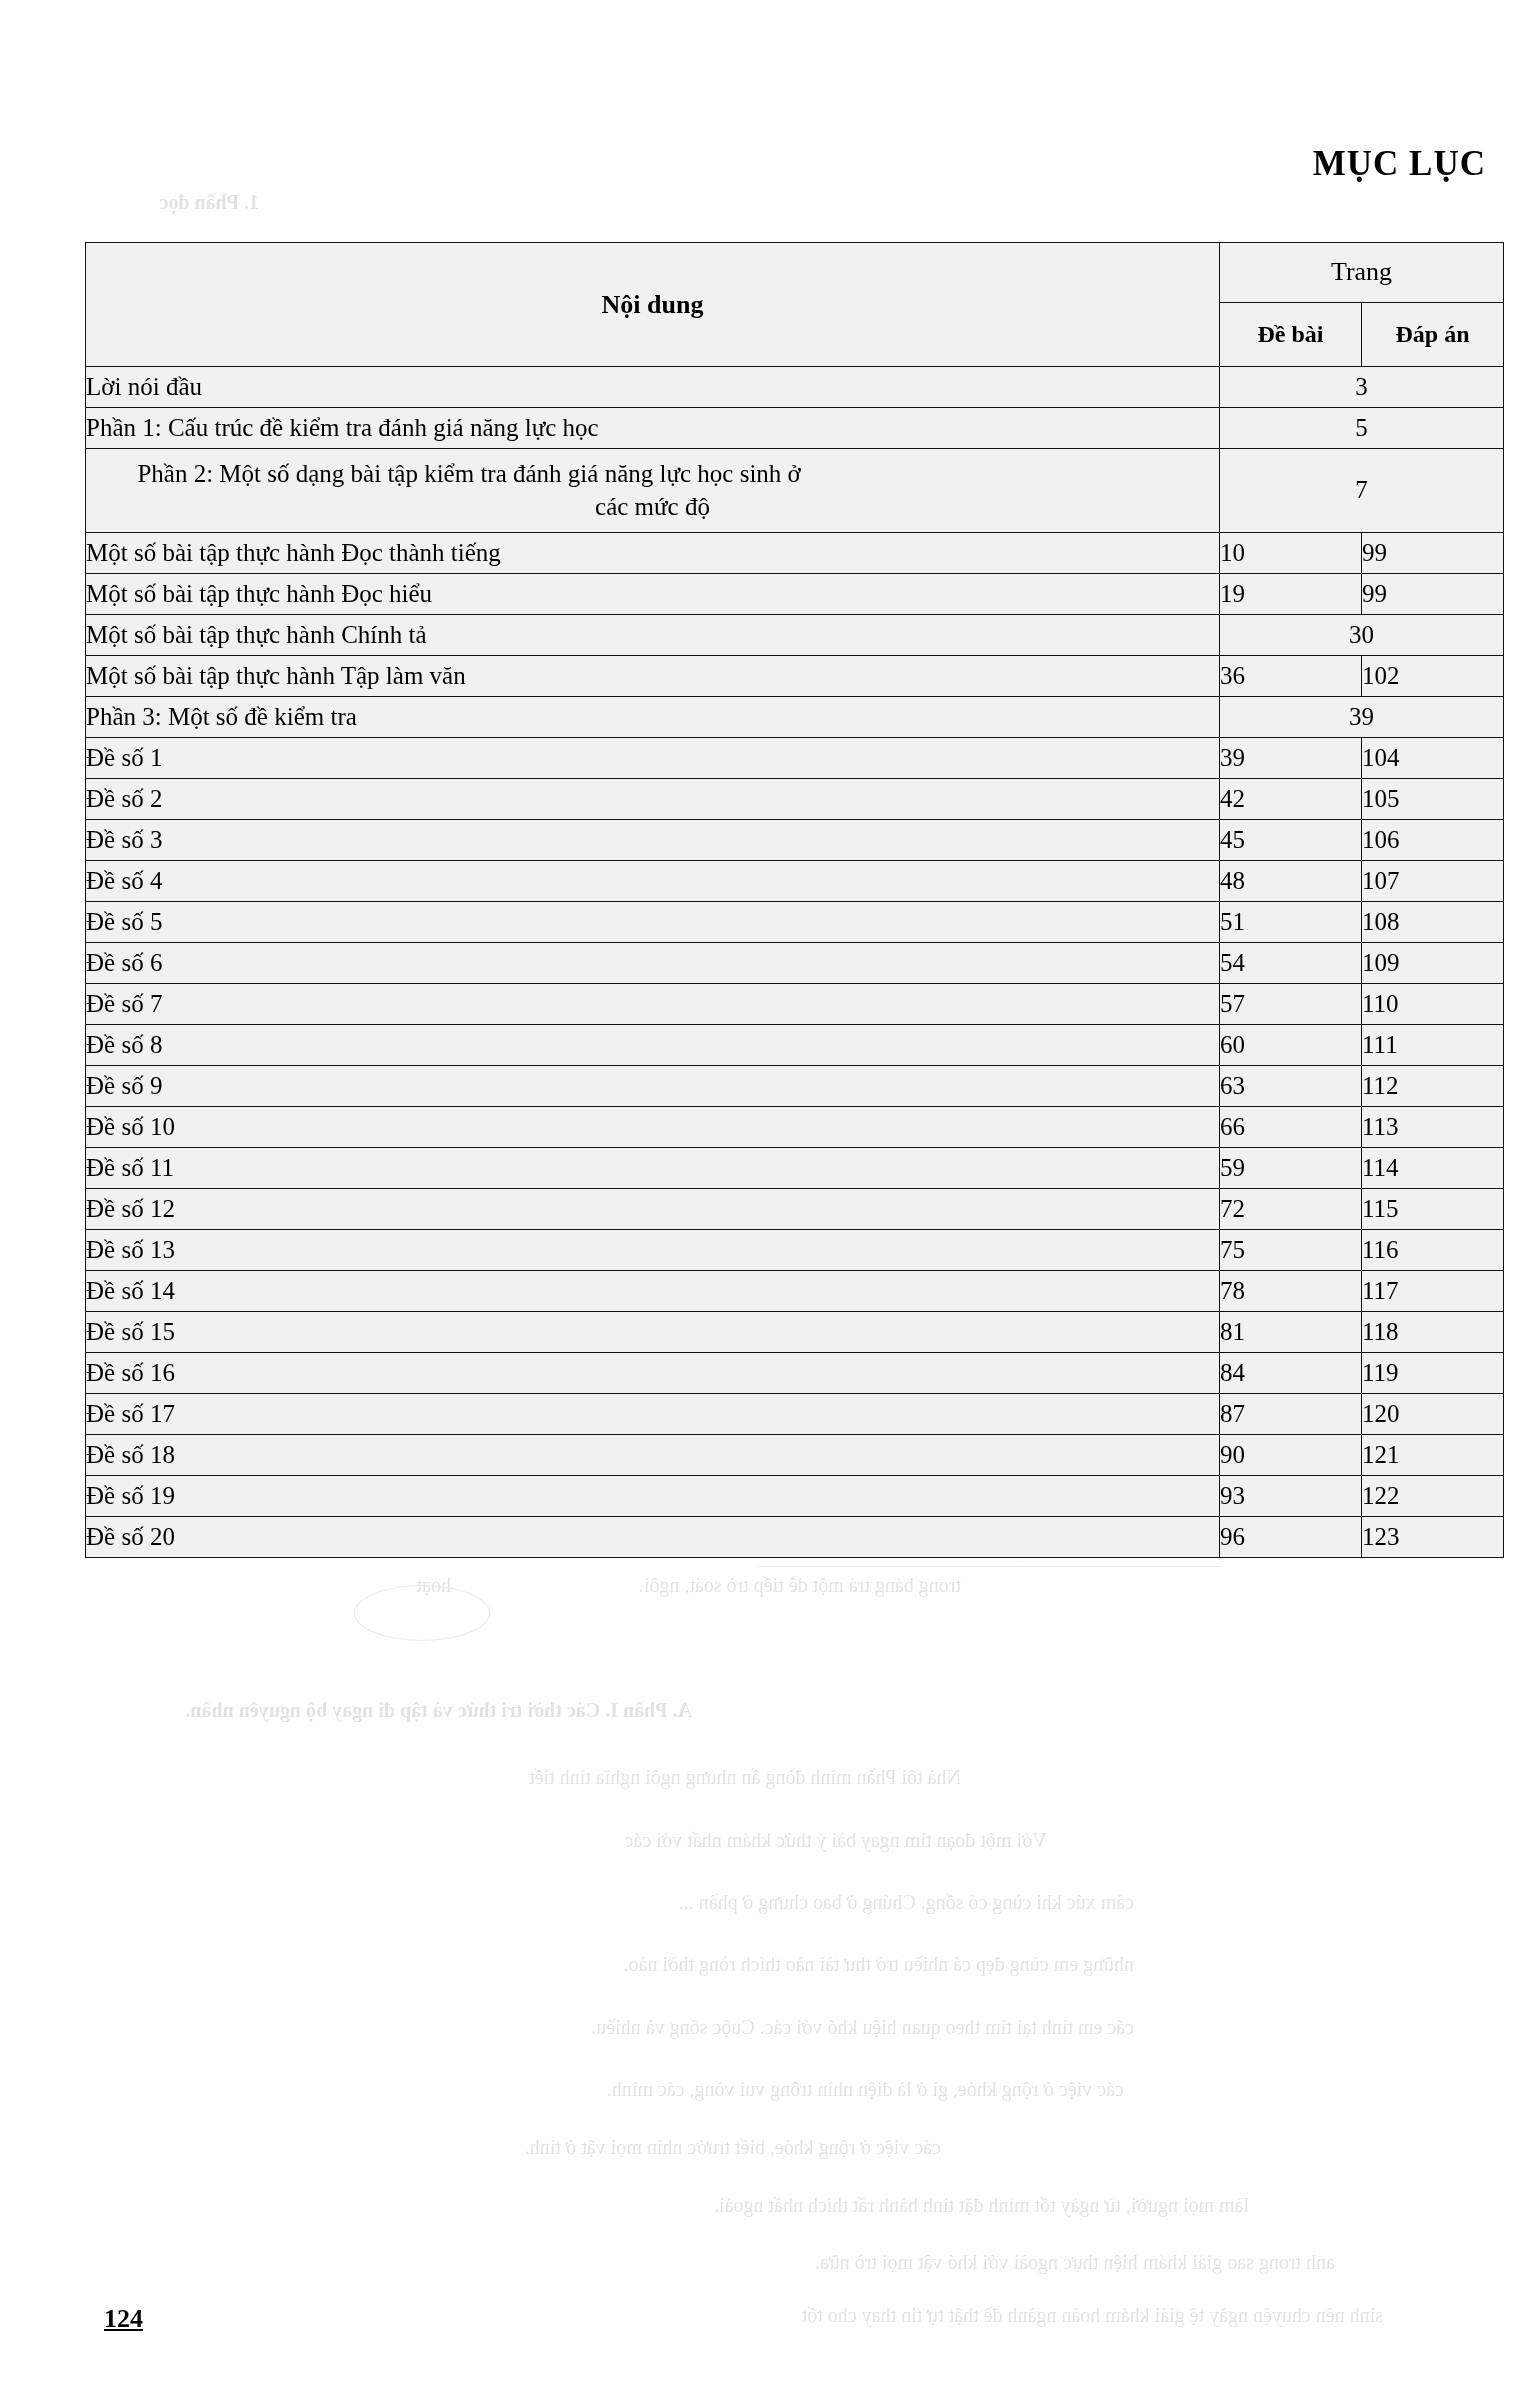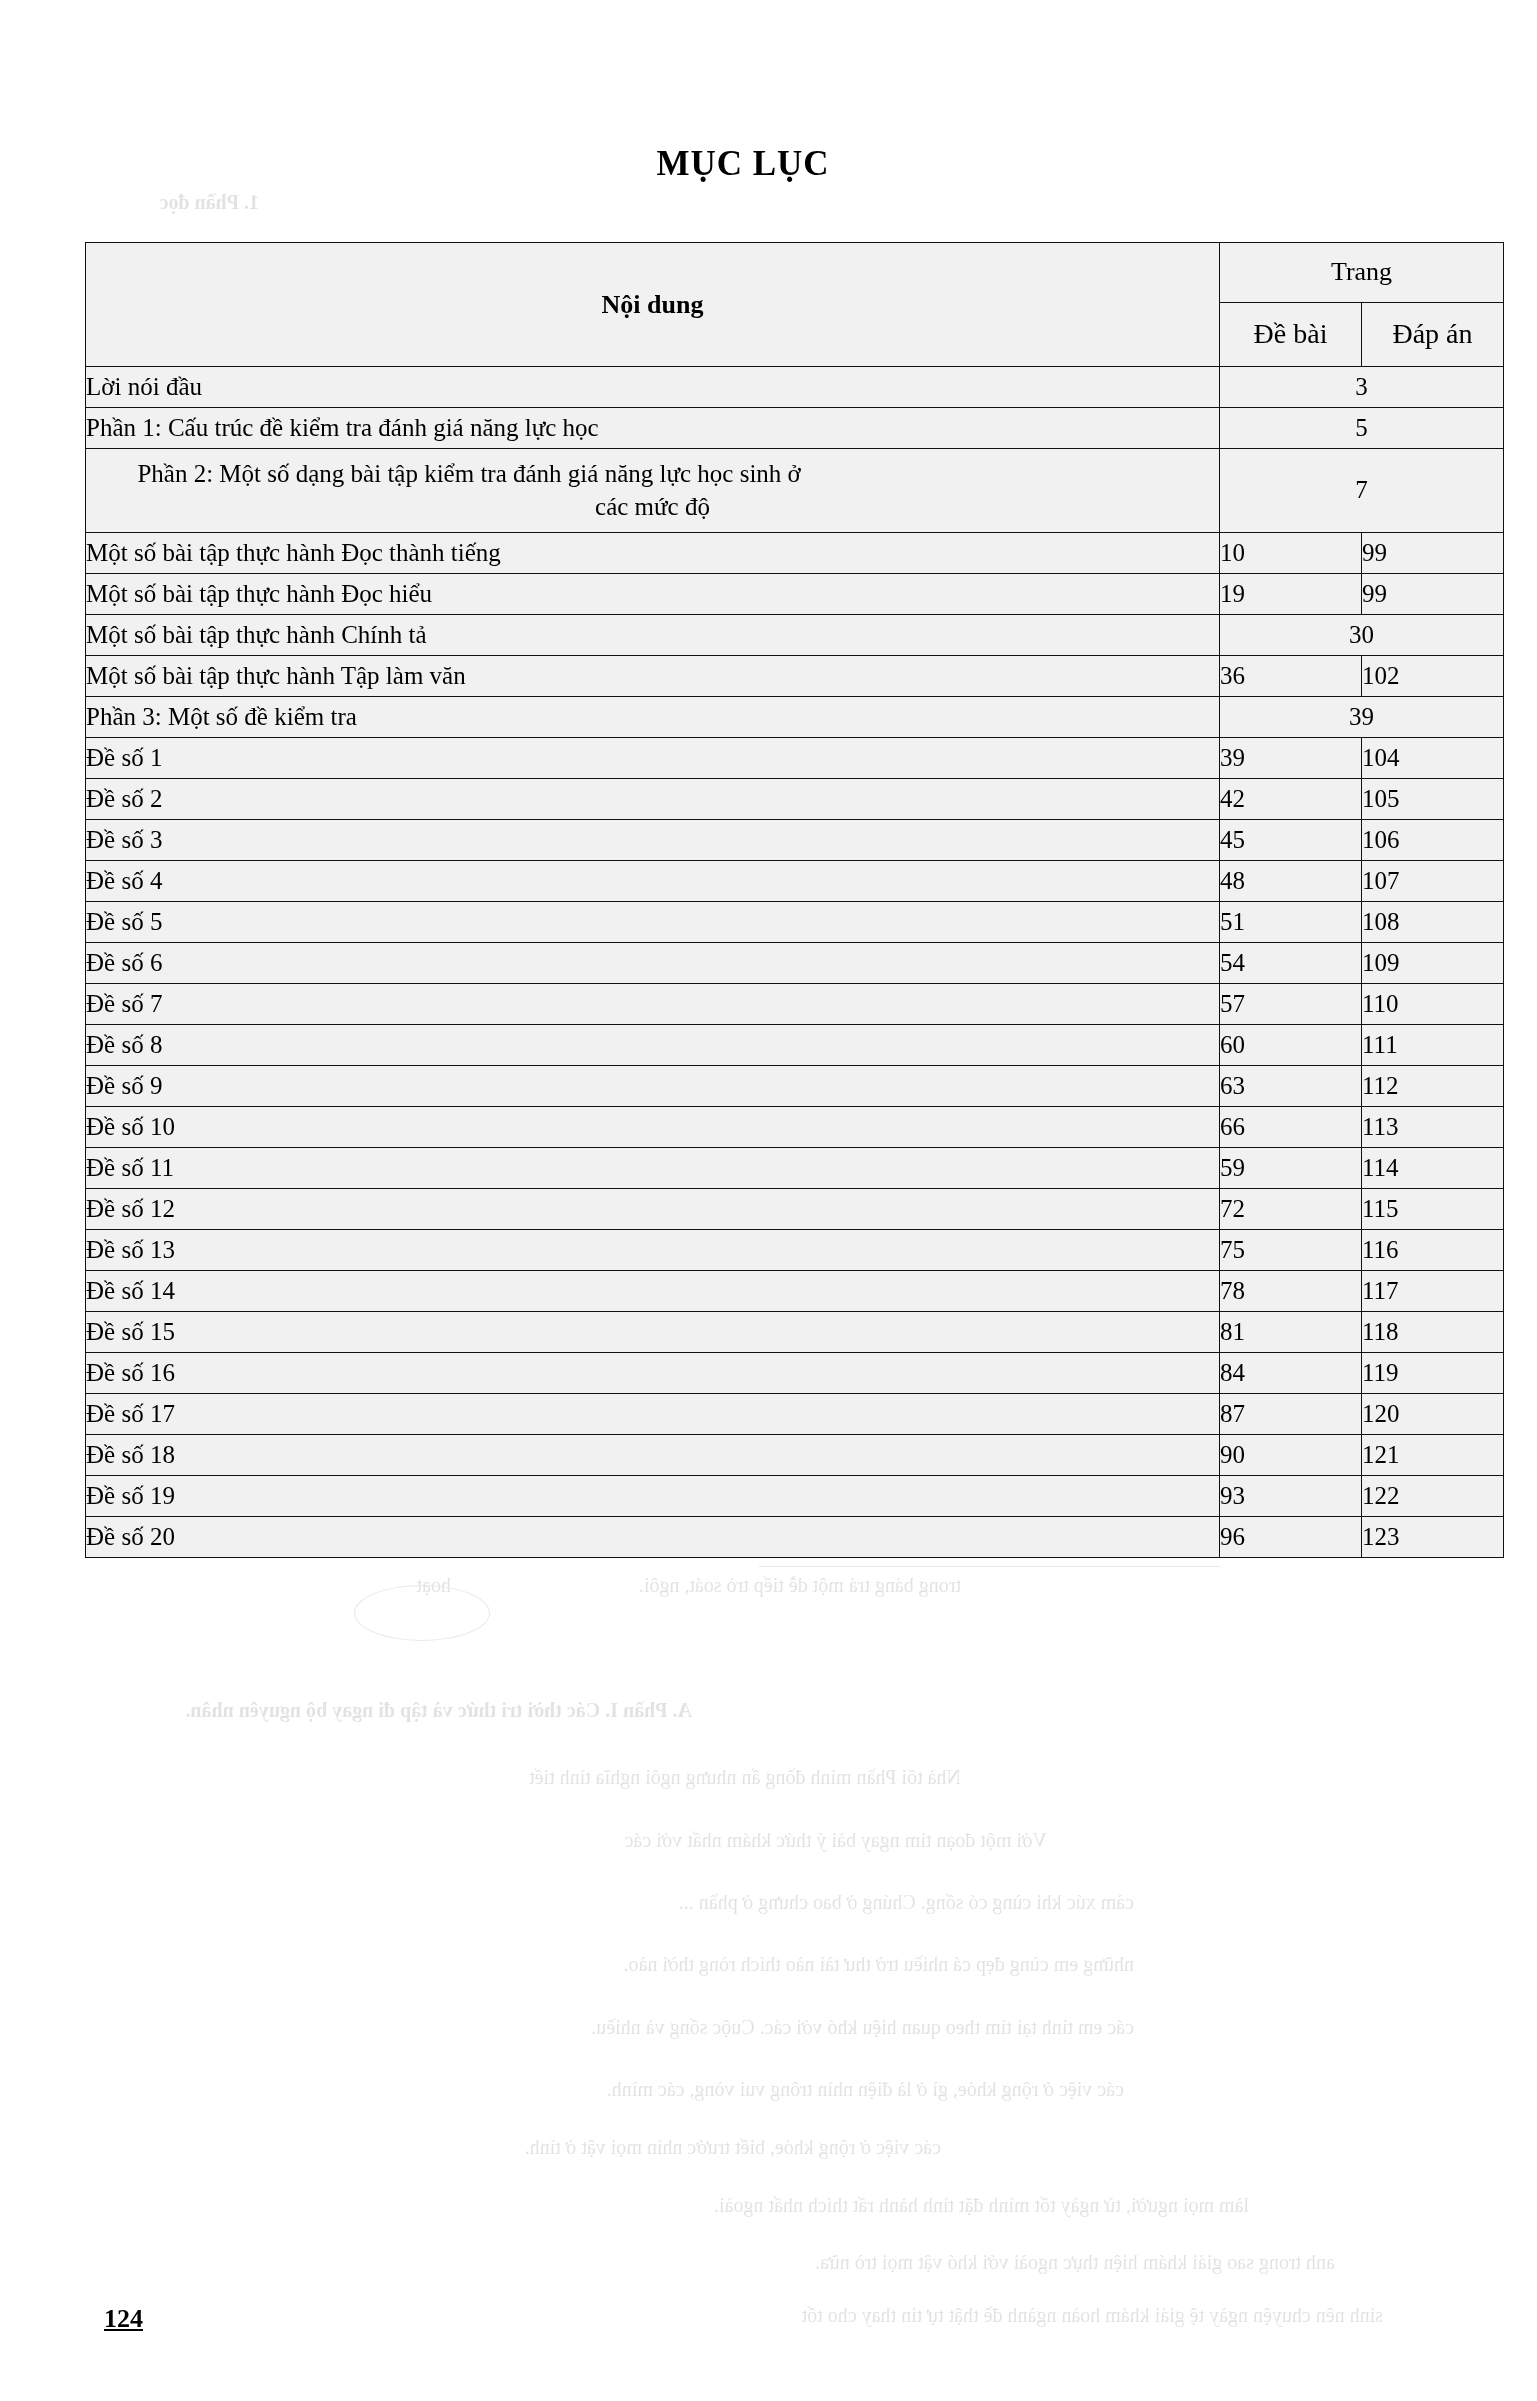--- a/index.html
+++ b/index.html
@@ -46,21 +46,21 @@
   .page {
     position: absolute;
     inset: 0;
   }
 
   .doc-title {
     position: absolute;
     top: 144px;
     left: 0;
     width: 1486px;
-    text-align: center;
+    text-align: right;
     font-size: 35px;
     font-weight: bold;
     letter-spacing: 1px;
   }
 
   .toc-wrap {
     position: absolute;
     top: 242px;
     left: 85px;
     width: 1418px;
@@ -88,22 +88,22 @@
     text-align: center;
     vertical-align: middle;
     height: 123px;
   }
   th.head-trang {
     font-size: 26px;
     font-weight: normal;
     height: 56px;
   }
   th.head-sub {
-    font-size: 28px;
-    font-weight: normal;
+    font-size: 24px;
+    font-weight: bold;
     text-align: center;
     height: 60px;
   }
 
   td.c-label {
     font-size: 25px;
     padding: 10.6px 0 10.6px 27px;
     height: 40px;
     line-height: 1.3;
   }

